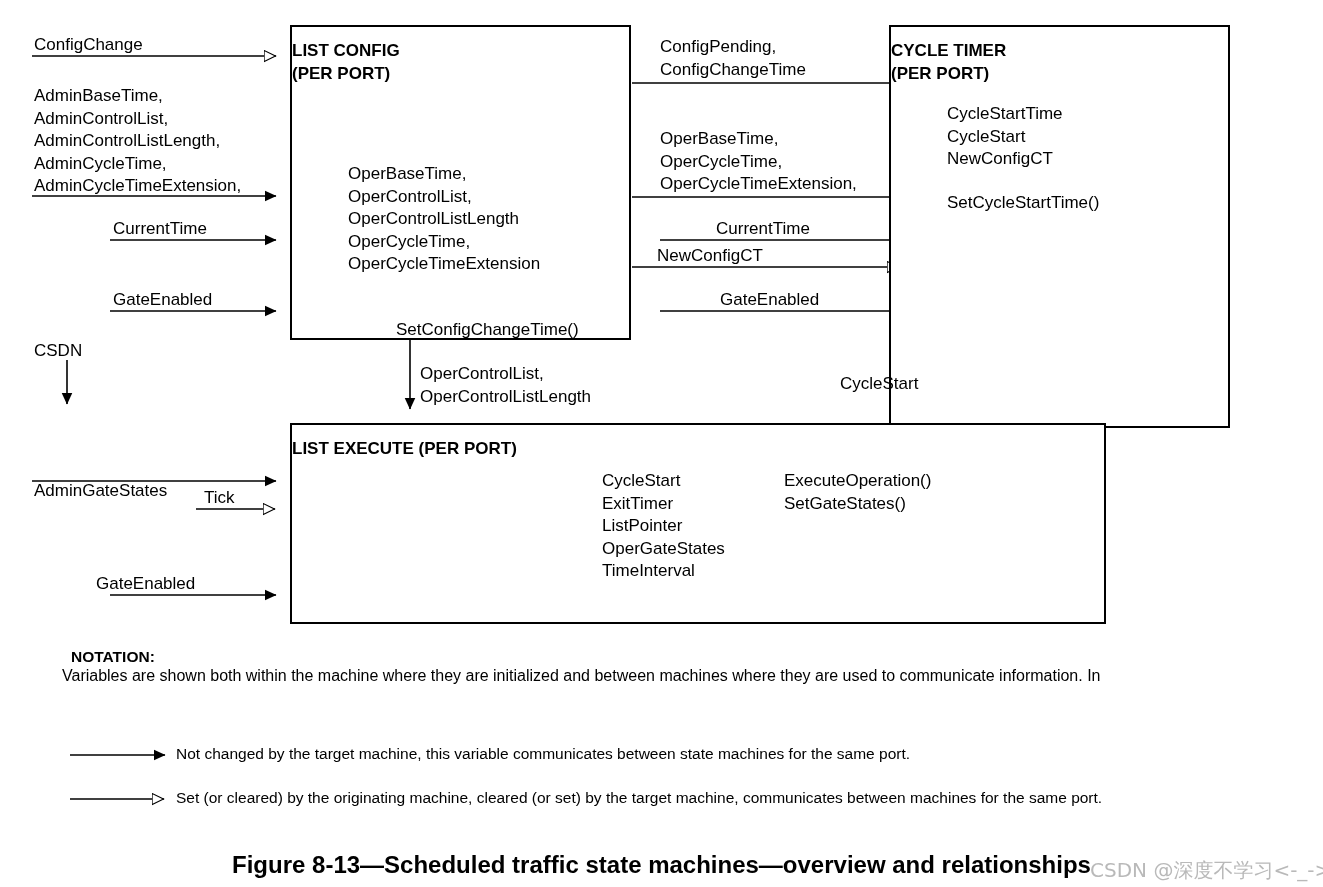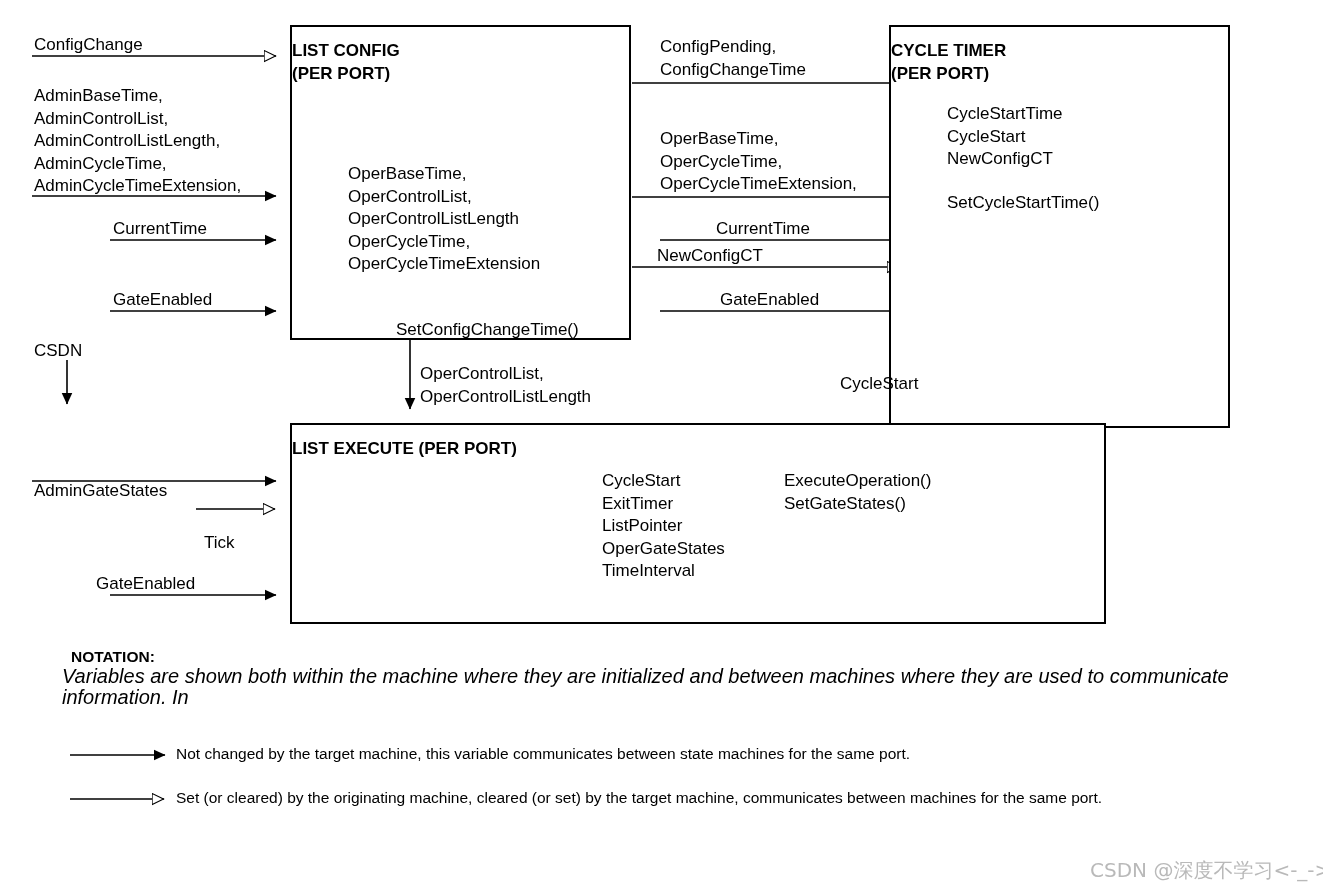--- a/index.html
+++ b/index.html
@@ -6,21 +6,21 @@
   body{width:1323px;height:887px;position:relative;overflow:hidden;
        font-family:"Liberation Sans","DejaVu Sans",sans-serif;color:#000;}
   #stage{position:absolute;left:0;top:0;width:1323px;height:887px;}
   svg.layer{position:absolute;left:0;top:0;width:1323px;height:887px;pointer-events:none;}
   .abs{position:absolute;}
   .box{position:absolute;border:2.5px solid #000;background:#fff;box-sizing:border-box;}
   .box-title{text-align:left;font-size:17px;line-height:23px;font-weight:bold;}
   .box-vars{font-size:17px;line-height:22.5px;white-space:pre;}
   .lbl{font-size:17px;line-height:22.5px;white-space:pre;}
   .nota-head{font-size:15.5px;font-weight:bold;margin-left:9px;}
-  .nota-body{font-size:20px;line-height:20.5px;font-style:italic;}
+  .nota-body{font-size:16px;line-height:20.5px;}
   .leg-text{font-size:15.5px;}
   .caption{font-size:24px;font-weight:bold;text-align:center;width:100%;}
   .wm{position:absolute;font-size:20px;color:#b9b9b9;white-space:nowrap;
       font-family:"DejaVu Sans",sans-serif;}
 </style>
 </head>
 <body>
 
 <div id="stage">
 
@@ -105,21 +105,21 @@
 AdminCycleTimeExtension,</div>
 
   <div class="lbl abs" style="left:113px;top:218px;">CurrentTime</div>
 
   <div class="lbl abs" style="left:113px;top:289px;">GateEnabled</div>
 
   <div class="lbl abs" style="left:34px;top:340px;">CSDN</div>
 
   <div class="lbl abs" style="left:34px;top:480px;">AdminGateStates</div>
 
-  <div class="lbl abs" style="left:204px;top:487px;margin-top:45px;">Tick</div>
+  <div class="lbl abs" style="left:204px;top:487px;">Tick</div>
 
   <div class="lbl abs" style="left:96px;top:573px;">GateEnabled</div>
 
   <div class="lbl abs" style="left:660px;top:36px;">ConfigPending,
 ConfigChangeTime</div>
 
   <div class="lbl abs" style="left:660px;top:128px;">OperBaseTime,
 OperCycleTime,
 OperCycleTimeExtension,</div>
 
@@ -136,16 +136,17 @@
 
   <div class="abs" style="left:62px;top:648px;width:1255px;">
     <div class="nota-head">NOTATION:</div>
     <div class="nota-body">Variables are shown both within the machine where they are initialized and between machines where they are used to communicate information. In</div>
   </div>
 
   <div class="leg-text abs" style="left:176px;top:789px;">Set (or cleared) by the originating machine, cleared (or set) by the target machine, communicates between machines for the same port.</div>
 
   <div class="leg-text abs" style="left:176px;top:745px;">Not changed by the target machine, this variable communicates between state machines for the same port.</div>
 
+  <div class="caption abs" style="left:0;top:851px;">Figure 8-13—Scheduled traffic state machines—overview and relationships</div>
 
   <div class="wm" style="left:1090px;top:857px;">CSDN @深度不学习&lt;-_-&gt;</div>
 
 </div>
 
 </body></html>

